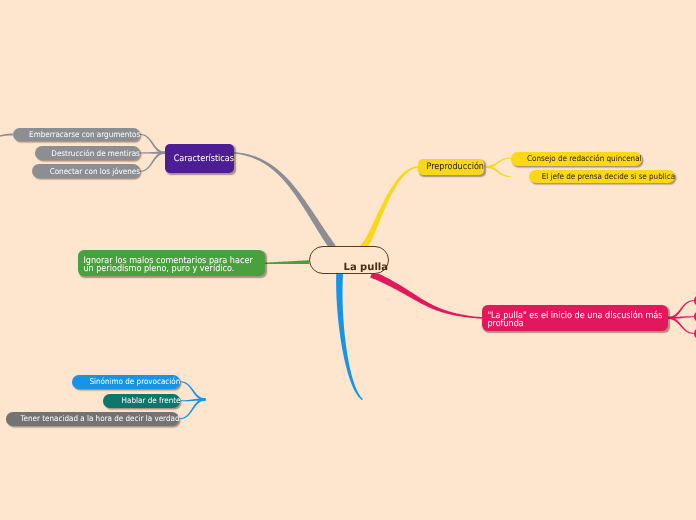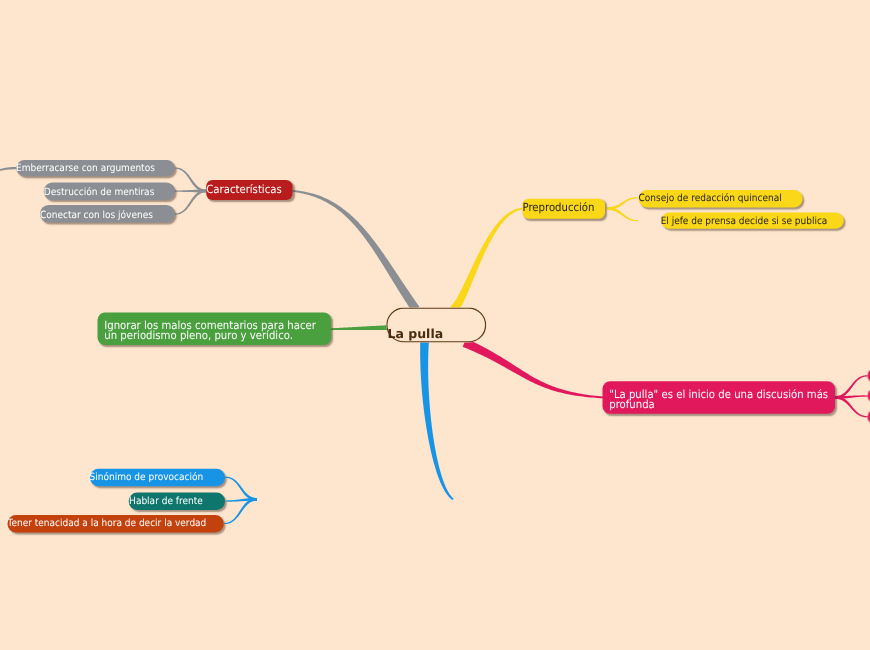--- a/index.html
+++ b/index.html
@@ -5,21 +5,21 @@
 <style>
 html,body{margin:0;padding:0;}
 body{width:696px;height:520px;overflow:hidden;background:#fde5ce;
   font-family:"DejaVu Sans",sans-serif;
   -webkit-font-smoothing:antialiased;
   text-rendering:geometricPrecision;}
 #canvas{position:relative;width:696px;height:520px;}
 #edge-layer{position:absolute;left:0;top:0;width:696px;height:520px;overflow:visible;}
 #nodes{position:absolute;left:0;top:0;width:696px;height:520px;}
 .node{position:absolute;box-sizing:border-box;display:flex;
-  flex-direction:column;align-items:flex-start;justify-content:center;
+  flex-direction:column;align-items:flex-end;justify-content:center;
   text-align:center;border-radius:999px;
   font-family:"DejaVu Sans",sans-serif;font-stretch:condensed;
   box-shadow:1.4px 1.6px 1.2px rgba(62,42,30,.45);
   line-height:1.22;padding-top:1px;
   transform:translateZ(0);}
 .node.align-left span{line-height:8.2px;}
 .node.align-left{padding-top:5px;padding-bottom:1px;}
 .node span{display:block;white-space:nowrap;}
 .node.align-left{align-items:flex-start;text-align:left;padding-left:5px;}
 #root-node{border:1px solid;font-weight:bold;font-stretch:normal;box-shadow:none;padding-top:16px;}
@@ -42,21 +42,21 @@
       <path d="M668.00,319.10 L668.69,319.07 L669.37,319.02 L670.02,318.93 L670.65,318.81 L671.26,318.67 L671.85,318.50 L672.43,318.31 L672.98,318.09 L673.51,317.85 L674.03,317.59 L674.53,317.31 L675.01,317.01 L675.48,316.69 L675.93,316.35 L676.36,316.01 L676.78,315.64 L677.19,315.27 L677.58,314.88 L677.97,314.49 L678.34,314.09 L678.70,313.67 L679.06,313.25 L679.41,312.83 L679.75,312.40 L680.08,311.96 L680.41,311.53 L680.74,311.09 L681.06,310.65 L681.38,310.20 L681.70,309.76 L682.02,309.32 L682.33,308.89 L682.65,308.45 L682.97,308.02 L683.29,307.60 L683.61,307.18 L683.94,306.77 L684.27,306.36 L684.60,305.96 L684.94,305.58 L685.29,305.20 L685.64,304.84 L686.00,304.48 L686.37,304.14 L686.75,303.81 L687.14,303.50 L687.54,303.20 L687.95,302.92 L688.37,302.66 L688.81,302.41 L689.26,302.18 L689.72,301.97 L690.20,301.78 L690.70,301.61 L691.22,301.46 L691.75,301.33 L692.31,301.23 L692.88,301.15 L693.48,301.10 L694.10,301.08 L694.10,300.13 L693.44,300.13 L692.79,300.16 L692.17,300.22 L691.56,300.31 L690.97,300.42 L690.40,300.57 L689.84,300.73 L689.30,300.92 L688.78,301.13 L688.27,301.36 L687.78,301.62 L687.30,301.89 L686.84,302.18 L686.39,302.48 L685.95,302.81 L685.52,303.15 L685.11,303.50 L684.70,303.86 L684.31,304.23 L683.92,304.62 L683.55,305.01 L683.18,305.41 L682.81,305.82 L682.46,306.24 L682.10,306.66 L681.76,307.08 L681.41,307.50 L681.07,307.93 L680.74,308.36 L680.40,308.79 L680.07,309.21 L679.73,309.64 L679.40,310.06 L679.06,310.47 L678.72,310.88 L678.38,311.29 L678.04,311.68 L677.70,312.07 L677.35,312.45 L676.99,312.82 L676.63,313.18 L676.27,313.52 L675.90,313.85 L675.52,314.17 L675.14,314.47 L674.74,314.76 L674.34,315.03 L673.93,315.29 L673.52,315.52 L673.09,315.74 L672.65,315.94 L672.19,316.12 L671.73,316.28 L671.25,316.43 L670.75,316.55 L670.24,316.64 L669.71,316.72 L669.16,316.77 L668.59,316.80 L668.00,316.80 Z" fill="#e2185c"></path>
       <path d="M668.00,319.10 L668.65,319.09 L669.27,319.07 L669.87,319.06 L670.46,319.04 L671.02,319.02 L671.57,319.00 L672.10,318.98 L672.61,318.95 L673.11,318.93 L673.59,318.90 L674.06,318.87 L674.51,318.84 L674.96,318.81 L675.38,318.78 L675.80,318.75 L676.21,318.72 L676.60,318.68 L676.99,318.65 L677.36,318.61 L677.73,318.57 L678.09,318.54 L678.45,318.50 L678.80,318.46 L679.14,318.42 L679.48,318.38 L679.81,318.34 L680.14,318.30 L680.47,318.26 L680.80,318.22 L681.12,318.18 L681.45,318.14 L681.77,318.10 L682.10,318.06 L682.43,318.03 L682.76,317.99 L683.09,317.95 L683.43,317.91 L683.78,317.87 L684.13,317.83 L684.48,317.80 L684.85,317.76 L685.22,317.72 L685.60,317.69 L685.99,317.66 L686.39,317.62 L686.80,317.59 L687.22,317.56 L687.65,317.53 L688.10,317.50 L688.56,317.47 L689.04,317.45 L689.53,317.42 L690.04,317.40 L690.56,317.37 L691.10,317.35 L691.66,317.33 L692.24,317.32 L692.84,317.30 L693.46,317.29 L694.10,317.28 L694.10,316.32 L693.46,316.31 L692.83,316.31 L692.23,316.30 L691.65,316.29 L691.09,316.29 L690.54,316.29 L690.01,316.29 L689.50,316.29 L689.00,316.29 L688.52,316.30 L688.06,316.30 L687.60,316.31 L687.16,316.32 L686.73,316.33 L686.32,316.34 L685.91,316.35 L685.52,316.36 L685.13,316.37 L684.75,316.39 L684.38,316.40 L684.02,316.41 L683.67,316.43 L683.32,316.45 L682.97,316.46 L682.63,316.48 L682.30,316.50 L681.96,316.51 L681.63,316.53 L681.31,316.55 L680.98,316.57 L680.65,316.58 L680.32,316.60 L680.00,316.62 L679.66,316.63 L679.33,316.65 L679.00,316.67 L678.65,316.68 L678.31,316.70 L677.96,316.71 L677.60,316.73 L677.24,316.74 L676.87,316.76 L676.49,316.77 L676.10,316.78 L675.70,316.79 L675.29,316.80 L674.86,316.81 L674.43,316.82 L673.98,316.82 L673.52,316.83 L673.05,316.83 L672.56,316.83 L672.05,316.84 L671.53,316.84 L670.99,316.83 L670.43,316.83 L669.85,316.83 L669.26,316.82 L668.64,316.81 L668.00,316.80 Z" fill="#e2185c"></path>
       <path d="M668.00,319.10 L668.60,319.10 L669.17,319.12 L669.73,319.17 L670.26,319.24 L670.78,319.32 L671.28,319.43 L671.76,319.56 L672.23,319.70 L672.69,319.86 L673.13,320.04 L673.56,320.23 L673.98,320.44 L674.39,320.67 L674.79,320.91 L675.18,321.16 L675.56,321.43 L675.94,321.71 L676.31,322.01 L676.67,322.31 L677.03,322.63 L677.38,322.95 L677.73,323.29 L678.08,323.63 L678.42,323.98 L678.76,324.34 L679.09,324.70 L679.43,325.07 L679.76,325.45 L680.09,325.82 L680.43,326.20 L680.76,326.58 L681.10,326.96 L681.44,327.34 L681.79,327.72 L682.13,328.09 L682.48,328.46 L682.84,328.83 L683.20,329.20 L683.57,329.55 L683.95,329.90 L684.34,330.24 L684.73,330.58 L685.14,330.90 L685.55,331.21 L685.98,331.51 L686.42,331.80 L686.87,332.07 L687.33,332.33 L687.81,332.57 L688.30,332.79 L688.80,333.00 L689.32,333.18 L689.86,333.35 L690.41,333.49 L690.98,333.62 L691.57,333.72 L692.17,333.79 L692.80,333.85 L693.44,333.87 L694.10,333.88 L694.10,332.92 L693.48,332.90 L692.88,332.85 L692.30,332.78 L691.74,332.69 L691.21,332.58 L690.69,332.44 L690.19,332.29 L689.70,332.12 L689.24,331.93 L688.79,331.72 L688.35,331.50 L687.92,331.26 L687.51,331.01 L687.11,330.74 L686.72,330.46 L686.35,330.17 L685.98,329.86 L685.61,329.55 L685.26,329.22 L684.91,328.89 L684.57,328.54 L684.24,328.19 L683.91,327.83 L683.58,327.46 L683.26,327.08 L682.94,326.71 L682.62,326.32 L682.30,325.93 L681.99,325.54 L681.67,325.15 L681.35,324.76 L681.03,324.36 L680.71,323.97 L680.38,323.57 L680.05,323.18 L679.72,322.79 L679.37,322.41 L679.02,322.03 L678.67,321.65 L678.30,321.28 L677.93,320.92 L677.54,320.57 L677.15,320.22 L676.74,319.89 L676.32,319.56 L675.88,319.25 L675.43,318.95 L674.97,318.67 L674.49,318.40 L673.99,318.15 L673.47,317.92 L672.94,317.70 L672.39,317.51 L671.82,317.33 L671.23,317.18 L670.63,317.06 L670.00,316.95 L669.35,316.88 L668.69,316.82 L668.00,316.80 Z" fill="#e2185c"></path>
       <path d="M336.31,270.30 L336.24,272.12 L336.19,273.95 L336.16,275.81 L336.13,277.68 L336.12,279.57 L336.11,281.47 L336.12,283.39 L336.14,285.32 L336.18,287.27 L336.22,289.23 L336.27,291.20 L336.34,293.18 L336.41,295.17 L336.50,297.17 L336.60,299.18 L336.71,301.20 L336.83,303.22 L336.96,305.24 L337.10,307.27 L337.25,309.30 L337.41,311.33 L337.58,313.37 L337.76,315.40 L337.95,317.44 L338.15,319.47 L338.36,321.50 L338.58,323.52 L338.81,325.54 L339.05,327.56 L339.30,329.56 L339.56,331.56 L339.83,333.56 L340.10,335.54 L340.39,337.51 L340.68,339.47 L340.99,341.42 L341.30,343.35 L341.62,345.27 L341.95,347.18 L342.29,349.06 L342.64,350.94 L342.99,352.79 L343.36,354.62 L343.73,356.43 L344.11,358.23 L344.50,360.00 L344.90,361.74 L345.30,363.47 L345.71,365.16 L346.13,366.83 L346.56,368.48 L347.00,370.10 L347.44,371.68 L347.89,373.24 L348.35,374.77 L348.82,376.26 L349.29,377.73 L349.77,379.16 L350.26,380.55 L350.75,381.91 L351.25,383.23 L351.76,384.51 L352.28,385.76 L352.80,386.97 L353.33,388.13 L353.87,389.26 L354.41,390.34 L354.96,391.38 L355.52,392.37 L356.08,393.32 L356.65,394.22 L357.23,395.08 L357.81,395.88 L358.40,396.64 L359.00,397.35 L359.61,398.00 L360.22,398.60 L360.84,399.15 L361.46,399.64 L362.10,400.07 L362.90,398.93 L362.39,398.49 L361.87,398.01 L361.36,397.47 L360.86,396.88 L360.35,396.24 L359.86,395.55 L359.36,394.80 L358.87,394.01 L358.39,393.17 L357.91,392.28 L357.43,391.35 L356.96,390.37 L356.49,389.34 L356.03,388.27 L355.58,387.16 L355.13,386.01 L354.69,384.81 L354.25,383.58 L353.82,382.31 L353.40,381.00 L352.98,379.65 L352.57,378.27 L352.17,376.85 L351.77,375.40 L351.38,373.91 L351.00,372.40 L350.62,370.85 L350.26,369.28 L349.90,367.67 L349.54,366.04 L349.20,364.38 L348.86,362.69 L348.53,360.98 L348.20,359.24 L347.89,357.49 L347.58,355.71 L347.28,353.90 L346.99,352.08 L346.71,350.24 L346.43,348.39 L346.17,346.51 L345.91,344.62 L345.66,342.71 L345.42,340.79 L345.19,338.86 L344.97,336.92 L344.76,334.96 L344.55,332.99 L344.36,331.02 L344.17,329.03 L343.99,327.04 L343.83,325.05 L343.67,323.04 L343.52,321.04 L343.38,319.03 L343.25,317.02 L343.13,315.00 L343.03,312.99 L342.93,310.98 L342.84,308.97 L342.76,306.96 L342.69,304.96 L342.63,302.96 L342.58,300.97 L342.55,298.98 L342.52,297.00 L342.50,295.03 L342.50,293.07 L342.50,291.12 L342.52,289.19 L342.55,287.26 L342.58,285.35 L342.63,283.46 L342.69,281.58 L342.76,279.72 L342.85,277.87 L342.94,276.05 L343.05,274.24 L343.17,272.46 L343.29,270.70 Z" fill="#1894e6"></path>
       <path d="M205.50,398.35 L204.93,398.35 L204.39,398.32 L203.86,398.27 L203.36,398.19 L202.87,398.09 L202.39,397.97 L201.93,397.83 L201.48,397.66 L201.05,397.48 L200.63,397.28 L200.21,397.05 L199.81,396.81 L199.42,396.55 L199.03,396.28 L198.65,395.98 L198.28,395.68 L197.92,395.35 L197.56,395.01 L197.20,394.66 L196.86,394.30 L196.52,393.92 L196.18,393.53 L195.84,393.14 L195.51,392.73 L195.18,392.32 L194.86,391.90 L194.53,391.48 L194.21,391.05 L193.89,390.61 L193.56,390.18 L193.24,389.74 L192.91,389.31 L192.58,388.87 L192.25,388.43 L191.91,388.00 L191.57,387.58 L191.23,387.15 L190.88,386.74 L190.52,386.33 L190.16,385.92 L189.78,385.53 L189.40,385.15 L189.01,384.78 L188.61,384.42 L188.20,384.07 L187.77,383.74 L187.34,383.43 L186.89,383.13 L186.42,382.85 L185.95,382.59 L185.45,382.36 L184.95,382.14 L184.43,381.95 L183.89,381.78 L183.33,381.63 L182.76,381.52 L182.17,381.43 L181.57,381.36 L180.94,381.33 L180.30,381.32 L180.30,382.28 L180.90,382.30 L181.47,382.35 L182.02,382.43 L182.56,382.54 L183.07,382.66 L183.57,382.81 L184.05,382.99 L184.51,383.18 L184.95,383.39 L185.39,383.63 L185.81,383.88 L186.21,384.15 L186.61,384.44 L186.99,384.74 L187.37,385.06 L187.73,385.39 L188.09,385.74 L188.44,386.10 L188.78,386.47 L189.11,386.85 L189.44,387.25 L189.76,387.65 L190.08,388.06 L190.39,388.49 L190.71,388.91 L191.01,389.35 L191.32,389.78 L191.63,390.23 L191.93,390.67 L192.24,391.12 L192.54,391.57 L192.85,392.02 L193.16,392.47 L193.48,392.92 L193.80,393.36 L194.12,393.81 L194.45,394.25 L194.78,394.68 L195.12,395.11 L195.48,395.53 L195.84,395.94 L196.21,396.34 L196.59,396.73 L196.98,397.12 L197.39,397.48 L197.81,397.84 L198.24,398.18 L198.69,398.51 L199.16,398.81 L199.64,399.10 L200.14,399.37 L200.66,399.62 L201.20,399.84 L201.75,400.04 L202.33,400.21 L202.92,400.36 L203.54,400.48 L204.17,400.56 L204.83,400.62 L205.50,400.65 Z" fill="#1894e6"></path>
       <path d="M205.50,398.35 L204.88,398.36 L204.28,398.38 L203.70,398.39 L203.14,398.41 L202.60,398.43 L202.08,398.45 L201.57,398.48 L201.07,398.50 L200.60,398.53 L200.13,398.56 L199.69,398.59 L199.25,398.62 L198.83,398.65 L198.42,398.69 L198.02,398.72 L197.63,398.76 L197.25,398.80 L196.88,398.84 L196.52,398.88 L196.16,398.92 L195.82,398.96 L195.48,399.00 L195.14,399.04 L194.82,399.08 L194.49,399.12 L194.17,399.17 L193.85,399.21 L193.54,399.25 L193.23,399.30 L192.92,399.34 L192.60,399.39 L192.29,399.43 L191.98,399.47 L191.67,399.52 L191.35,399.56 L191.03,399.60 L190.70,399.64 L190.38,399.68 L190.04,399.73 L189.70,399.77 L189.35,399.80 L189.00,399.84 L188.64,399.88 L188.26,399.92 L187.88,399.95 L187.49,399.99 L187.09,400.02 L186.67,400.06 L186.24,400.09 L185.80,400.12 L185.35,400.15 L184.87,400.17 L184.39,400.20 L183.89,400.22 L183.37,400.24 L182.83,400.26 L182.28,400.28 L181.71,400.30 L181.11,400.31 L180.50,400.32 L180.50,401.28 L181.12,401.29 L181.71,401.29 L182.29,401.30 L182.85,401.30 L183.39,401.31 L183.91,401.31 L184.42,401.30 L184.91,401.30 L185.39,401.30 L185.85,401.29 L186.30,401.28 L186.73,401.27 L187.15,401.26 L187.56,401.25 L187.96,401.24 L188.35,401.23 L188.73,401.21 L189.10,401.19 L189.46,401.18 L189.82,401.16 L190.16,401.14 L190.51,401.12 L190.84,401.10 L191.17,401.08 L191.50,401.06 L191.82,401.04 L192.14,401.02 L192.46,401.00 L192.77,400.98 L193.08,400.96 L193.40,400.94 L193.71,400.92 L194.03,400.89 L194.34,400.87 L194.66,400.85 L194.98,400.83 L195.31,400.81 L195.64,400.80 L195.98,400.78 L196.32,400.76 L196.67,400.74 L197.02,400.73 L197.38,400.71 L197.76,400.70 L198.14,400.68 L198.53,400.67 L198.93,400.66 L199.35,400.65 L199.78,400.64 L200.22,400.63 L200.67,400.63 L201.14,400.62 L201.62,400.62 L202.12,400.62 L202.64,400.62 L203.18,400.62 L203.73,400.63 L204.30,400.63 L204.89,400.64 L205.50,400.65 Z" fill="#1894e6"></path>
       <path d="M205.50,398.35 L204.80,398.38 L204.13,398.44 L203.47,398.54 L202.84,398.66 L202.22,398.82 L201.63,399.01 L201.05,399.23 L200.50,399.47 L199.96,399.74 L199.45,400.03 L198.95,400.34 L198.47,400.68 L198.01,401.03 L197.56,401.40 L197.13,401.78 L196.71,402.18 L196.31,402.60 L195.91,403.02 L195.53,403.46 L195.16,403.91 L194.80,404.36 L194.45,404.83 L194.10,405.30 L193.77,405.77 L193.43,406.26 L193.10,406.74 L192.78,407.23 L192.46,407.72 L192.14,408.21 L191.83,408.70 L191.51,409.18 L191.20,409.67 L190.88,410.15 L190.56,410.63 L190.24,411.10 L189.92,411.57 L189.60,412.03 L189.27,412.48 L188.93,412.92 L188.59,413.35 L188.25,413.76 L187.90,414.17 L187.54,414.56 L187.17,414.94 L186.79,415.30 L186.40,415.65 L186.01,415.98 L185.60,416.29 L185.18,416.59 L184.75,416.86 L184.30,417.11 L183.84,417.35 L183.36,417.56 L182.87,417.74 L182.36,417.91 L181.83,418.05 L181.28,418.16 L180.71,418.24 L180.11,418.30 L179.50,418.32 L179.50,419.28 L180.16,419.27 L180.81,419.23 L181.43,419.16 L182.04,419.06 L182.63,418.93 L183.20,418.78 L183.76,418.59 L184.30,418.38 L184.82,418.14 L185.33,417.88 L185.82,417.60 L186.30,417.29 L186.76,416.97 L187.21,416.63 L187.65,416.27 L188.07,415.89 L188.49,415.50 L188.89,415.09 L189.28,414.68 L189.67,414.25 L190.04,413.81 L190.41,413.36 L190.77,412.91 L191.13,412.45 L191.48,411.98 L191.82,411.51 L192.16,411.03 L192.50,410.56 L192.84,410.08 L193.17,409.60 L193.51,409.13 L193.84,408.66 L194.18,408.19 L194.51,407.72 L194.85,407.26 L195.19,406.81 L195.53,406.37 L195.87,405.94 L196.22,405.51 L196.58,405.10 L196.94,404.70 L197.30,404.31 L197.67,403.94 L198.05,403.59 L198.43,403.25 L198.83,402.93 L199.23,402.62 L199.63,402.34 L200.05,402.07 L200.48,401.83 L200.91,401.61 L201.36,401.41 L201.82,401.23 L202.30,401.07 L202.79,400.94 L203.29,400.83 L203.82,400.74 L204.36,400.68 L204.92,400.65 L205.50,400.65 Z" fill="#1894e6"></path>
       <path d="M309.45,260.20 L308.90,260.23 L308.36,260.26 L307.82,260.29 L307.27,260.32 L306.73,260.35 L306.18,260.38 L305.63,260.41 L305.09,260.44 L304.54,260.47 L303.99,260.50 L303.44,260.53 L302.89,260.56 L302.35,260.59 L301.80,260.62 L301.25,260.65 L300.70,260.68 L300.14,260.71 L299.59,260.74 L299.04,260.77 L298.49,260.80 L297.94,260.83 L297.38,260.86 L296.83,260.89 L296.28,260.92 L295.72,260.95 L295.17,260.98 L294.61,261.01 L294.06,261.04 L293.50,261.07 L292.94,261.10 L292.39,261.13 L291.83,261.16 L291.27,261.19 L290.71,261.22 L290.15,261.25 L289.59,261.29 L289.03,261.32 L288.47,261.35 L287.91,261.38 L287.35,261.41 L286.79,261.44 L286.23,261.47 L285.67,261.50 L285.10,261.53 L284.54,261.56 L283.98,261.59 L283.41,261.62 L282.85,261.65 L282.28,261.68 L281.72,261.71 L281.15,261.74 L280.59,261.77 L280.02,261.80 L279.45,261.84 L278.89,261.87 L278.32,261.90 L277.75,261.93 L277.18,261.96 L276.61,261.99 L276.05,262.02 L275.48,262.05 L274.91,262.08 L274.34,262.11 L273.76,262.15 L273.19,262.18 L272.62,262.21 L272.05,262.24 L271.48,262.27 L270.90,262.30 L270.33,262.33 L269.76,262.37 L269.18,262.40 L268.61,262.43 L268.04,262.46 L267.46,262.49 L266.88,262.52 L266.31,262.55 L265.73,262.59 L265.16,262.62 L264.58,262.65 L264.62,264.05 L265.20,264.05 L265.78,264.05 L266.35,264.04 L266.93,264.04 L267.51,264.04 L268.08,264.04 L268.66,264.04 L269.23,264.04 L269.81,264.03 L270.38,264.03 L270.95,264.03 L271.53,264.03 L272.10,264.03 L272.67,264.03 L273.25,264.03 L273.82,264.03 L274.39,264.02 L274.96,264.02 L275.53,264.02 L276.10,264.02 L276.67,264.02 L277.24,264.02 L277.81,264.02 L278.38,264.02 L278.95,264.02 L279.52,264.01 L280.08,264.01 L280.65,264.01 L281.22,264.01 L281.78,264.01 L282.35,264.01 L282.91,264.01 L283.48,264.01 L284.04,264.01 L284.61,264.01 L285.17,264.01 L285.74,264.01 L286.30,264.01 L286.86,264.01 L287.42,264.01 L287.99,264.01 L288.55,264.00 L289.11,264.00 L289.67,264.00 L290.23,264.00 L290.79,264.00 L291.35,264.00 L291.91,264.00 L292.46,264.00 L293.02,264.00 L293.58,264.00 L294.14,264.00 L294.69,264.00 L295.25,264.00 L295.80,264.00 L296.36,264.00 L296.91,264.00 L297.47,264.00 L298.02,264.00 L298.58,264.00 L299.13,264.00 L299.68,264.00 L300.23,264.00 L300.79,264.00 L301.34,264.00 L301.89,264.00 L302.44,264.00 L302.99,264.00 L303.54,264.00 L304.09,264.00 L304.64,264.00 L305.18,264.00 L305.73,264.00 L306.28,264.00 L306.83,264.00 L307.37,264.00 L307.92,264.00 L308.46,264.00 L309.01,264.00 L309.55,264.00 Z" fill="#4a9f3e"></path>
     </svg>
   <div id="nodes">
-      <div class="node branch-node" style="left: 165px; top: 144px; width: 69px; height: 16px; font-size: 9px; background: #b91c1c; color: rgb(255, 255, 255); border-radius: 5px;">
+      <div class="node branch-node" style="left: 165px; top: 144px; width: 69px; height: 29px; font-size: 9px; background: #4c1d95; color: rgb(255, 255, 255); border-radius: 5px;">
         <span>Características</span>
       </div>
       <div class="node leaf-node" style="left: 12.8px; top: 127.6px; width: 127.4px; height: 13.8px; font-size: 8px; background: rgb(139, 142, 146); color: rgb(255, 255, 255); border-radius: 6.9px;">
         <span>Emberracarse con argumentos</span>
       </div>
       <div class="node leaf-node" style="left: 35px; top: 146px; width: 104.8px; height: 13.8px; font-size: 8px; background: rgb(139, 142, 146); color: rgb(255, 255, 255); border-radius: 6.9px;">
         <span>Destrucción de mentiras</span>
       </div>
       <div class="node leaf-node" style="left: 32px; top: 164.4px; width: 108px; height: 13.8px; font-size: 8px; background: rgb(139, 142, 146); color: rgb(255, 255, 255); border-radius: 6.9px;">
         <span>Conectar con los jóvenes</span>
@@ -82,21 +82,21 @@
       </div>
       <div class="node leaf-node" style="left: 694.1px; top: 327.9px; width: 16px; height: 11px; font-size: 8px; background: rgb(226, 24, 92); color: rgb(255, 255, 255); border-radius: 5.5px;">
         <span></span>
       </div>
       <div class="node leaf-node" style="left: 71.7px; top: 375px; width: 108.6px; height: 13.6px; font-size: 8px; background: rgb(24, 148, 230); color: rgb(255, 255, 255); border-radius: 6.8px;">
         <span>Sinónimo de provocación</span>
       </div>
       <div class="node leaf-node" style="left: 103.3px; top: 394px; width: 77.2px; height: 13.6px; font-size: 8px; background: #0f766e; color: rgb(255, 255, 255); border-radius: 6.8px;">
         <span>Hablar de frente</span>
       </div>
-      <div class="node leaf-node" style="left: 6.1px; top: 412px; width: 173.4px; height: 13.6px; font-size: 8px; background: #c2410c; color: rgb(255, 255, 255); border-radius: 6.8px;">
+      <div class="node leaf-node" style="left: 6.1px; top: 412px; width: 173.4px; height: 13.6px; font-size: 8px; background: #737373; color: rgb(255, 255, 255); border-radius: 6.8px;">
         <span>Tener tenacidad a la hora de decir la verdad</span>
       </div>
       <div class="node branch-node align-left" style="left: 78.4px; top: 250.2px; width: 186.2px; height: 26.3px; font-size: 9px; background: rgb(74, 159, 62); color: rgb(255, 255, 255); border-radius: 6px;">
         <span>Ignorar los malos comentarios para hacer</span>
         <span>un periodismo pleno, puro y verídico.</span>
       </div>
       <div id="root-plate" style="left: 309px; top: 246px; width: 80px; height: 28px; background: rgb(253, 229, 206); border-radius: 14px;"></div>
       <div class="node root-node" id="root-node" style="left: 309px; top: 246px; width: 80px; height: 28px; font-size: 10px; color: rgb(74, 44, 18); border-radius: 14px; border-color: rgb(92, 58, 22); --root-fill: #fde5ce;">
         <span>La pulla</span>
       </div>

